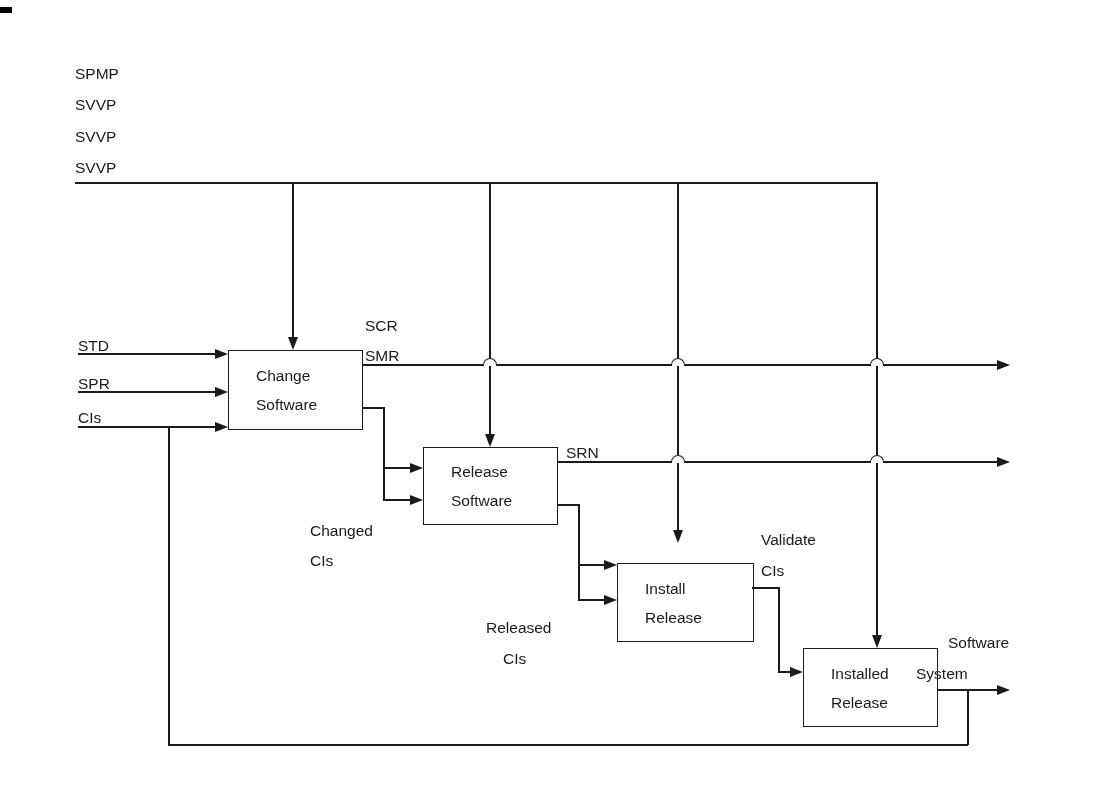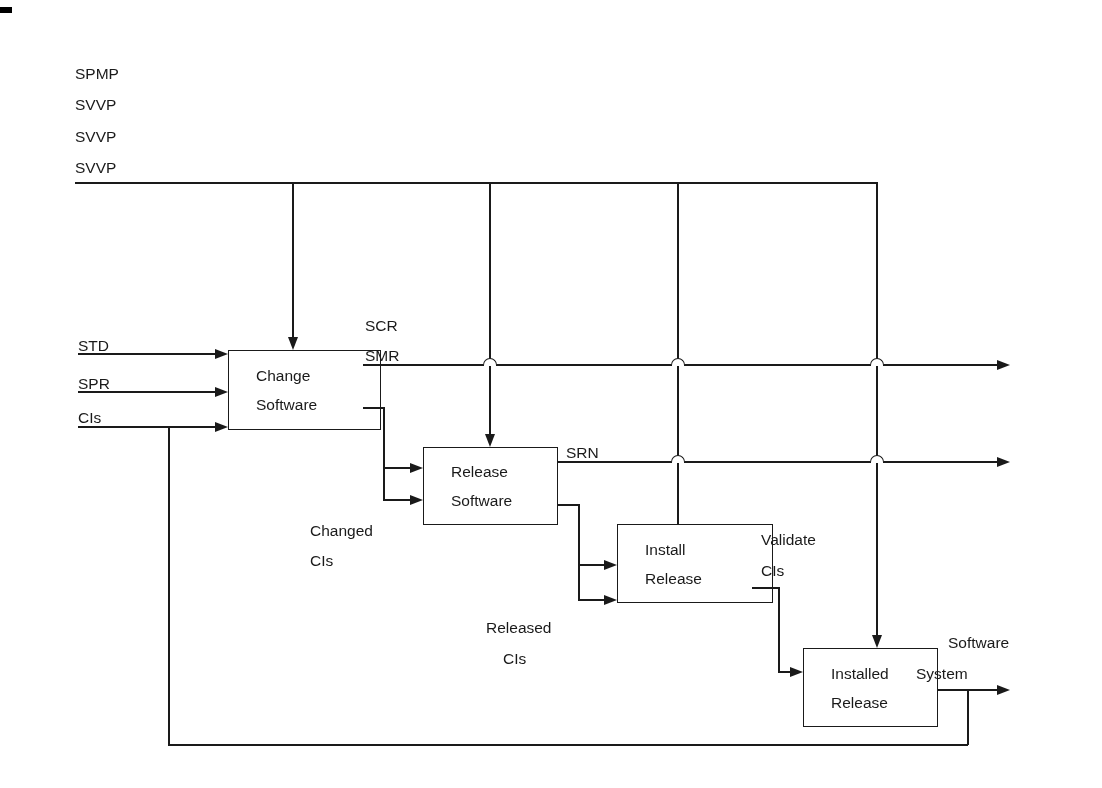--- a/index.html
+++ b/index.html
@@ -52,29 +52,29 @@
   <div class="ar-r" style="left:215px;top:387px"></div>
 
   <div class="lbl" style="left:78px;top:408px">CIs</div>
   <div class="ln hln" style="left:78px;top:426px;width:137px"></div>
   <div class="ar-r" style="left:215px;top:422px"></div>
 
   <div class="ln vln" style="left:168px;top:426px;height:319px"></div>
   <div class="ln hln" style="left:168px;top:744px;width:800px"></div>
   <div class="ln vln" style="left:967px;top:690px;height:55px"></div>
 
-  <div class="box" style="left:228px;top:350px;width:153px;height:80px">
+  <div class="box" style="left:228px;top:350px;width:135px;height:80px">
     <span>Change</span>
     <span>Software</span>
   </div>
   <div class="box" style="left:423px;top:447px;width:135px;height:78px">
     <span>Release</span>
     <span>Software</span>
   </div>
-  <div class="box" style="left:617px;top:524px;width:156px;height:79px">
+  <div class="box" style="left:617px;top:563px;width:137px;height:79px">
     <span>Install</span>
     <span>Release</span>
   </div>
   <div class="box" style="left:803px;top:648px;width:135px;height:79px">
     <span>Installed</span>
     <span>Release</span>
   </div>
 
   <div class="lbl" style="left:365px;top:316px">SCR</div>
   <div class="lbl" style="left:365px;top:346px">SMR</div>

